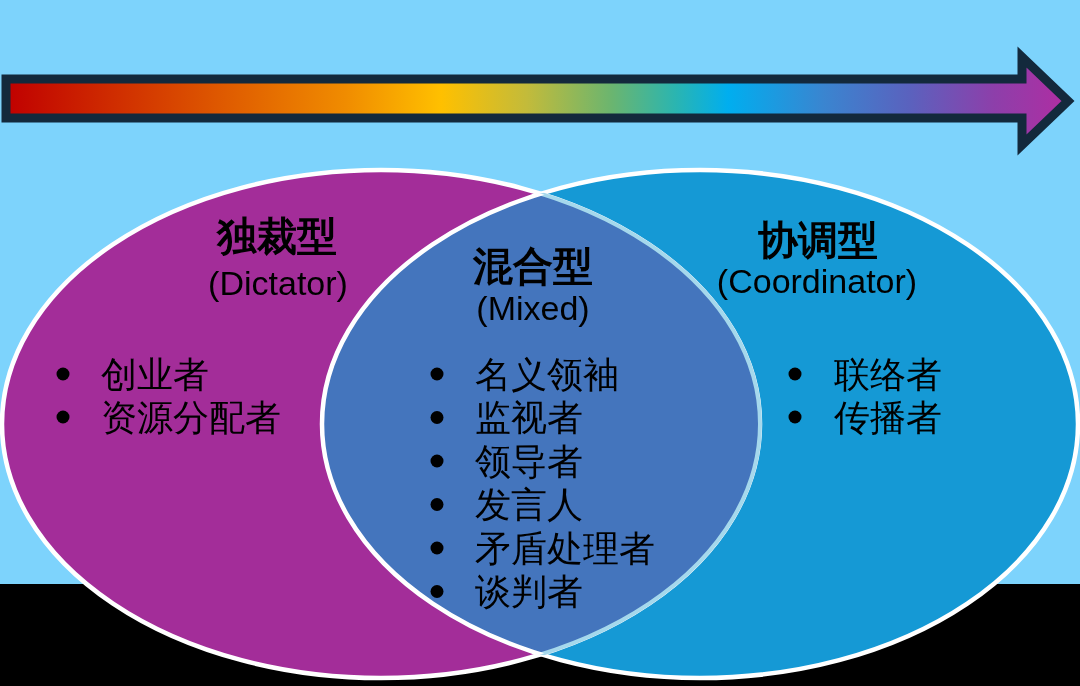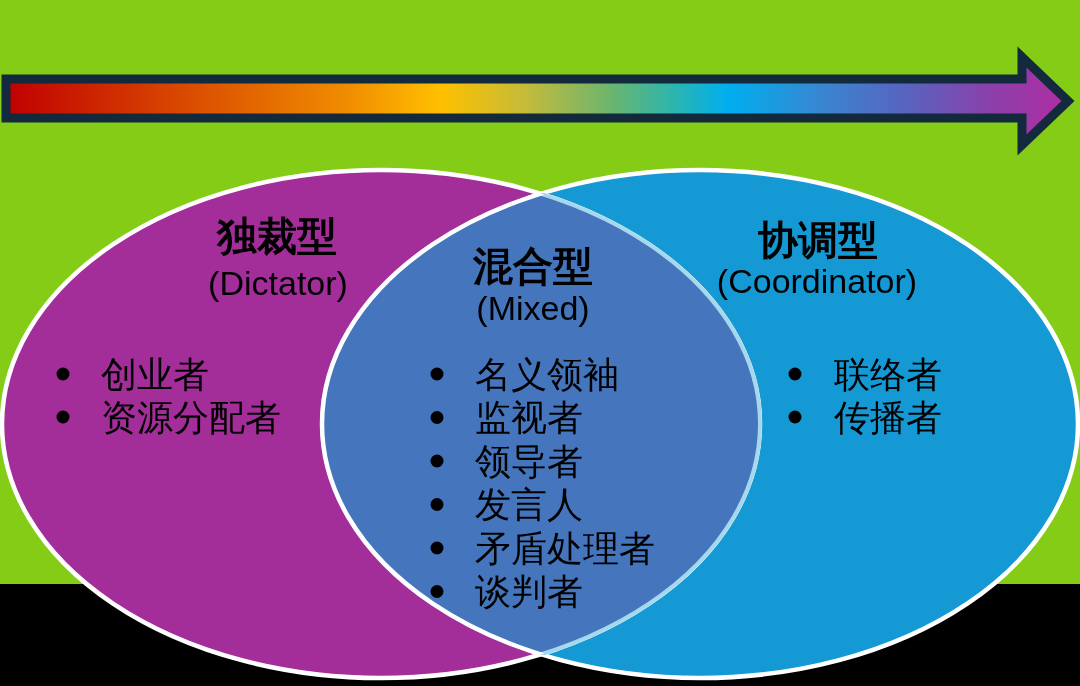--- a/index.html
+++ b/index.html
@@ -7,21 +7,21 @@
     padding: 0;
     background: #000000;
     width: 1080px;
     height: 686px;
     overflow: hidden;
   }
   .stage {
     position: relative;
     width: 1080px;
     height: 584px;
-    background: #84cc16;
+    background: #7dd3fc;
     font-family: "Liberation Sans", "DejaVu Sans", sans-serif;
     text-decoration: underline;
   }
   svg { display: block; }
   text {
     fill: #000000;
     font-family: "Liberation Sans", "DejaVu Sans", sans-serif;
   }
   .cjk-title   { font-size: 40px; font-weight: 600; }
   .latin-sub   { font-size: 34px; font-weight: 400; }

